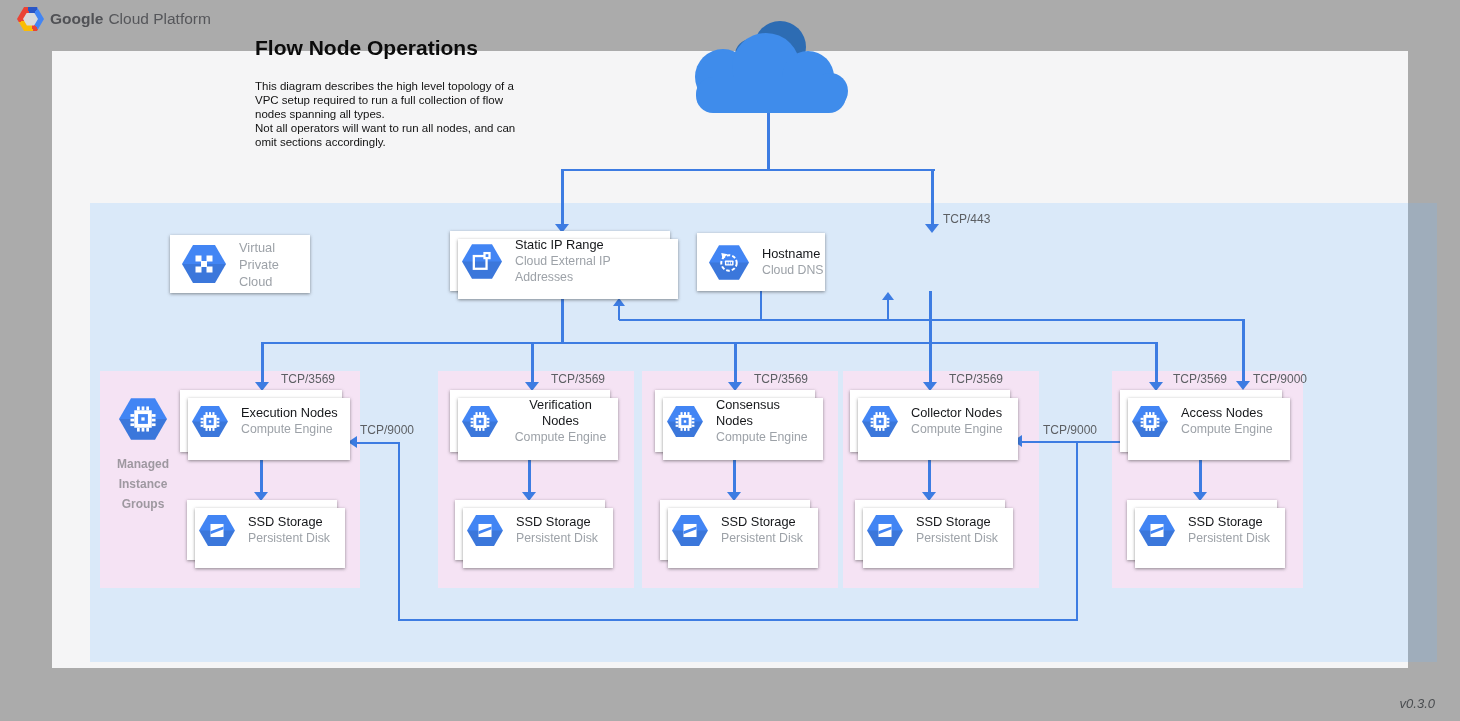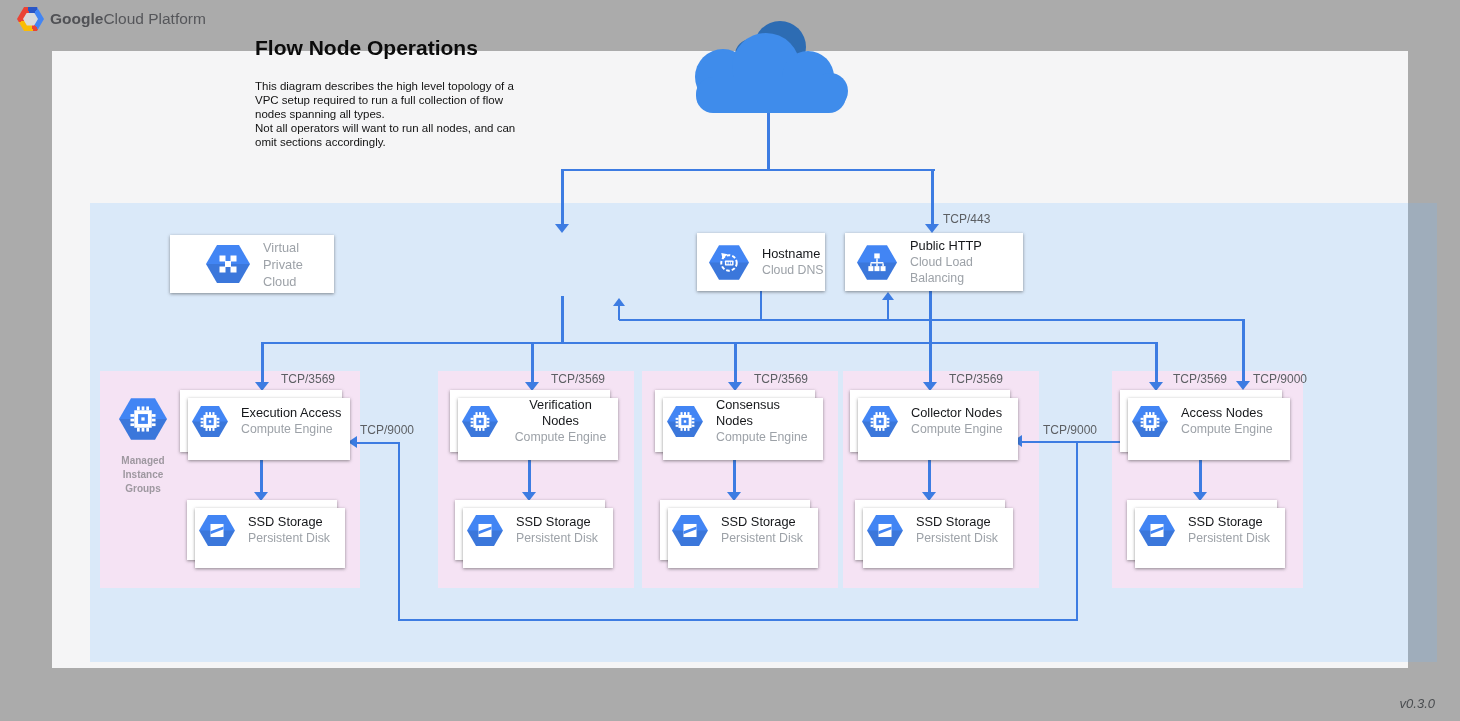--- a/index.html
+++ b/index.html
@@ -13,21 +13,21 @@
   .group{top:371px;height:217px;background:#f5e3f4;z-index:3;}
 
   
   .gcp-logo{left:17px;top:7px;width:27px;height:24px;z-index:10;
     clip-path:polygon(26% 0,74% 0,100% 50%,74% 100%,26% 100%,0 50%);
     background:conic-gradient(from 0deg,#2a56c6 0 9%,#4285f4 9% 40%,#ea4335 40% 47%,
                #fbbc05 47% 71%,#ea4335 71% 96%,#2a56c6 96% 100%);}
   .gcp-logo::after{content:"";position:absolute;left:6px;top:5.5px;right:6px;bottom:5.5px;
     background:#d9dadc;clip-path:polygon(26% 0,74% 0,100% 50%,74% 100%,26% 100%,0 50%);}
   .brand{left:50px;top:10px;font-size:15.5px;color:#55565a;z-index:10;}
-  .brand b{color:#505155;}
+  .brand b{margin-right:5px;color:#505155;}
 
   .page-title{left:255px;top:36px;font-size:21px;font-weight:bold;color:#0b0b0b;z-index:10;}
   .page-desc{left:255px;top:79px;font-size:11.5px;line-height:14px;color:#131313;
              white-space:pre-line;z-index:10;}
   .version{left:1345px;top:696px;width:90px;text-align:right;font-size:13px;color:#4a4d50;z-index:10;font-style:italic;}
 
   
   .hl,.vl{position:absolute;background:#3d7ce2;z-index:4;}
   .hl{height:2px;} .vl{width:2px;} .t3{width:3px;}
   .ah{position:absolute;width:0;height:0;z-index:4;}
@@ -40,22 +40,22 @@
   .card{position:absolute;background:#fff;box-shadow:0 1px 3px rgba(40,40,40,.5);
         display:flex;align-items:center;z-index:5;}
   .card.stack::before{content:"";position:absolute;left:8px;top:8px;width:100%;height:100%;
         background:#fff;box-shadow:0 1px 3px rgba(40,40,40,.5);z-index:-1;}
   .hex{flex:0 0 auto;margin-left:12px;}
   .ctext{margin-left:13px;line-height:16px;}
   .ctitle{font-size:12.8px;color:#16181b;}
   .csub{font-size:12.3px;color:#9da2a8;}
   .gray2{font-size:12.8px;color:#9da2a8;line-height:17px;white-space:pre-line;}
 
-  .mig-label{left:98px;top:454px;width:90px;text-align:center;font-size:10px;font-weight:bold;
-             color:#9e98a0;line-height:14px;white-space:pre-line;z-index:5;}
+  .mig-label{left:98px;top:454px;width:90px;text-align:center;font-size:12px;font-weight:bold;
+             color:#9e98a0;line-height:20px;white-space:pre-line;z-index:5;}
   .cloud{left:678px;top:15px;z-index:9;}
 </style>
 </head>
 <body>
 
 <svg width="0" height="0" style="position:absolute">
   <defs>
     <g id="hexbase">
       <polygon points="11,0 33,0 44,19 33,38 11,38 0,19" fill="#4285f4"></polygon>
       <polygon points="0,19 11,38 33,38 44,19" fill="#000" opacity="0.10"></polygon>
@@ -218,64 +218,64 @@
   <div class="lbl" style="left:943px;top:212px;">TCP/443</div>
   <div class="lbl" style="left:281px;top:372px;">TCP/3569</div>
   <div class="lbl" style="left:551px;top:372px;">TCP/3569</div>
   <div class="lbl" style="left:754px;top:372px;">TCP/3569</div>
   <div class="lbl" style="left:949px;top:372px;">TCP/3569</div>
   <div class="lbl" style="left:1173px;top:372px;">TCP/3569</div>
   <div class="lbl" style="left:1253px;top:372px;">TCP/9000</div>
   <div class="lbl" style="left:1043px;top:423px;">TCP/9000</div>
   <div class="lbl" style="left:360px;top:423px;">TCP/9000</div>
 
-  <div class="card" style="left:170px;top:235px;width:140px;height:58px;padding-left:24px;">
+  <div class="card" style="left:170px;top:235px;width:140px;height:58px;">
     <svg class="hex" width="44" height="38" viewBox="0 0 44 38">
         <use href="#ic-vpc"></use>
       </svg>
     <div class="ctext">
         <div class="gray2">Virtual
 Private Cloud</div>
       </div>
   </div>
 
+  <div class="card stack" style="left:450px;top:231px;width:220px;height:60px;">
+    <svg class="hex" width="40" height="35" viewBox="0 0 44 38">
+        <use href="#ic-ip"></use>
+      </svg>
+    <div class="ctext">
+      <div class="ctitle">Static IP Range</div>
+      <div class="csub">Cloud External IP Addresses</div>
+    </div>
+  </div>
 
   <div class="card" style="left:697px;top:233px;width:128px;height:58px;">
     <svg class="hex" width="40" height="35" viewBox="0 0 44 38">
         <use href="#ic-dns"></use>
       </svg>
     <div class="ctext">
       <div class="ctitle">Hostname</div>
       <div class="csub">Cloud DNS</div>
     </div>
   </div>
 
-  <div class="card" style="left:845px;top:233px;width:178px;height:58px;">
-    <svg class="hex" width="40" height="35" viewBox="0 0 44 38">
-        <use href="#ic-lb"></use>
-      </svg>
-    <div class="ctext">
-      <div class="ctitle">Public HTTP</div>
-      <div class="csub">Cloud Load Balancing</div>
-    </div>
-  </div>
 
   <svg class="abs" style="left:119px;top:398px;z-index:5;" width="48" height="42" viewBox="0 0 44 38">
       <use href="#ic-compute"></use>
     </svg>
   <div class="abs mig-label">Managed
 Instance
 Groups</div>
 
   <div class="card stack" style="left:180px;top:390px;width:162px;height:62px;">
     <svg class="hex" width="36" height="31" viewBox="0 0 44 38">
         <use href="#ic-compute"></use>
       </svg>
     <div class="ctext">
-      <div class="ctitle">Execution Access</div>
+      <div class="ctitle">Execution Nodes</div>
       <div class="csub">Compute Engine</div>
     </div>
   </div>
   <div class="card stack" style="left:187px;top:500px;width:150px;height:60px;">
     <svg class="hex" width="36" height="31" viewBox="0 0 44 38">
         <use href="#ic-disk"></use>
       </svg>
     <div class="ctext">
       <div class="ctitle">SSD Storage</div>
       <div class="csub">Persistent Disk</div>

